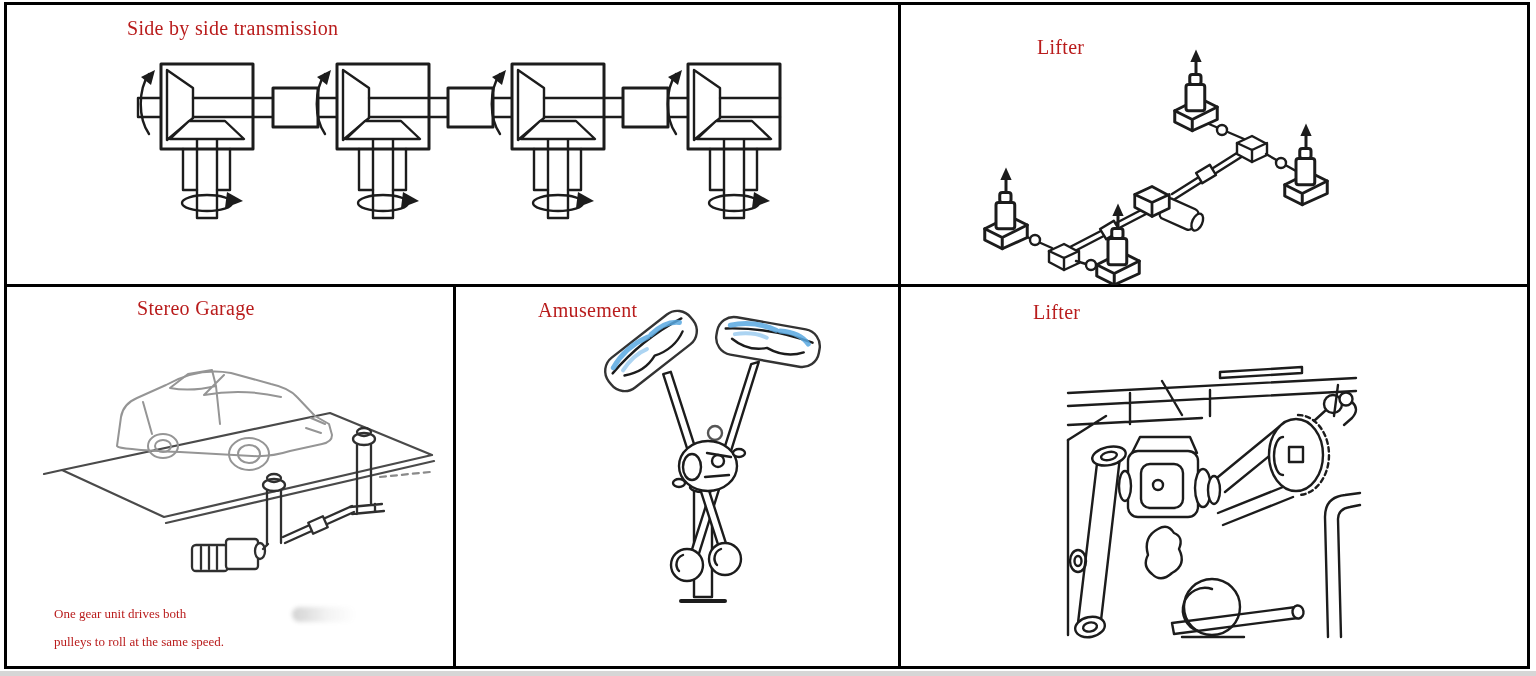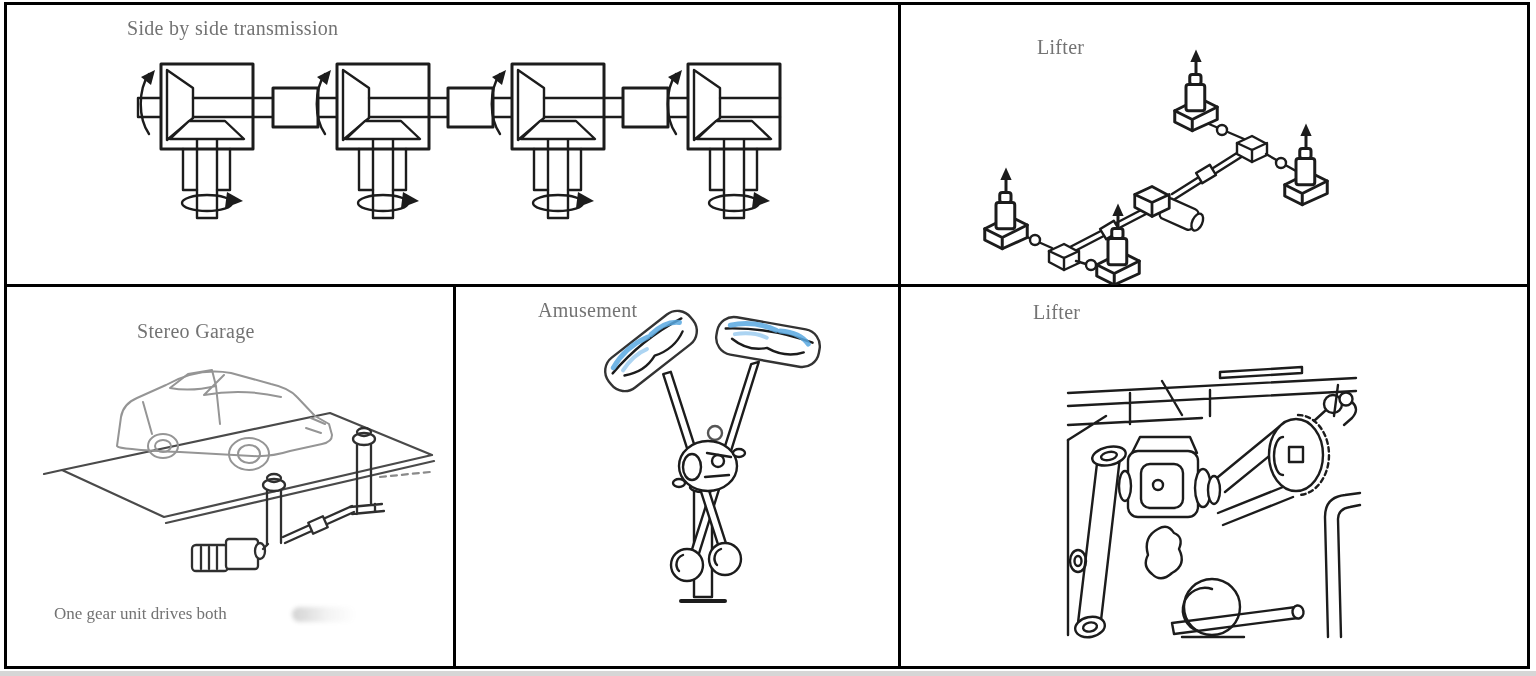--- a/index.html
+++ b/index.html
@@ -1,22 +1,22 @@
 <!DOCTYPE html>
 <html><head>
 <meta charset="utf-8">
 <style>
   html,body{margin:0;padding:0;background:#e9e9e9;}
   .stage{position:relative;width:1536px;height:676px;background:#ffffff;overflow:hidden;
-         font-family:"Liberation Serif","DejaVu Serif",serif;color:#737373;}
+         font-family:"Liberation Serif","DejaVu Serif",serif;color:#b91c1c;}
   .frame{position:absolute;left:4px;top:2px;width:1520px;height:661px;border:3px solid #000;background:#fff;}
   .vdiv,.hdiv{position:absolute;background:#000;}
   .edge-bottom{position:absolute;left:0;top:671px;width:100%;height:5px;background:#d6d6d6;}
   .ttl{position:absolute;font-size:20px;letter-spacing:.3px;white-space:nowrap;}
-  .caption{position:absolute;left:54px;top:600px;font-size:17px;line-height:28px;white-space:nowrap;}
+  .caption{position:absolute;left:54px;top:600px;font-size:13px;line-height:28px;white-space:nowrap;}
   .smudge{position:absolute;left:292px;top:607px;width:64px;height:15px;border-radius:8px;opacity:.5;
           background:linear-gradient(90deg,rgba(60,60,60,.45),rgba(120,120,120,.18) 55%,rgba(150,150,150,0));
           filter:blur(2px);}
   svg{position:absolute;pointer-events:none;}
   .ln{stroke:#1c1c1c;fill:none;stroke-width:2.4;stroke-linecap:round;stroke-linejoin:round;}
   .bold{stroke-width:3;}
   .wf{fill:#ffffff;}
   .gy{stroke:#959595;fill:none;stroke-width:2;stroke-linecap:round;stroke-linejoin:round;}
   .pl{stroke:#4a4a4a;fill:none;stroke-width:2.2;stroke-linecap:round;stroke-linejoin:round;}
   .mk{stroke:#2f2f2f;fill:none;stroke-width:2.3;stroke-linecap:round;stroke-linejoin:round;}
@@ -30,26 +30,27 @@
 <div class="stage">
   <div class="frame"></div>
   <div class="vdiv" style="left:898px;top:5px;width:3px;height:280px;"></div>
   <div class="hdiv" style="left:5px;top:284px;width:1524px;height:3px;"></div>
   <div class="vdiv" style="left:453px;top:287px;width:3px;height:379px;"></div>
   <div class="vdiv" style="left:898px;top:287px;width:3px;height:379px;"></div>
   <div class="edge-bottom"></div>
 
   <span class="ttl" style="left:127px;top:17px;">Side by side transmission</span>
   <span class="ttl" style="left:1037px;top:36px;">Lifter</span>
-  <span class="ttl" style="left:137px;top:297px;margin-top:23px;">Stereo Garage</span>
+  <span class="ttl" style="left:137px;top:297px;">Stereo Garage</span>
   <span class="ttl" style="left:538px;top:299px;">Amusement</span>
   <span class="ttl" style="left:1033px;top:301px;">Lifter</span>
 
   <div class="caption">
     <div>One gear unit drives both</div>
+    <div>pulleys to roll at the same speed.</div>
   </div>
   <div class="smudge"></div>
 
   <svg style="left:0;top:0;" width="900" height="285" viewBox="0 0 900 285">
     <defs>
       <g id="gbx">
         <rect class="wf bold" x="0" y="0" width="92" height="85"></rect>
         <polygon class="wf" points="6,6 32,24 32,54 6,76"></polygon>
         <polygon class="wf" points="9,75 28,57 64,57 83,75"></polygon>
         <line x1="32" y1="34" x2="92" y2="34"></line>

